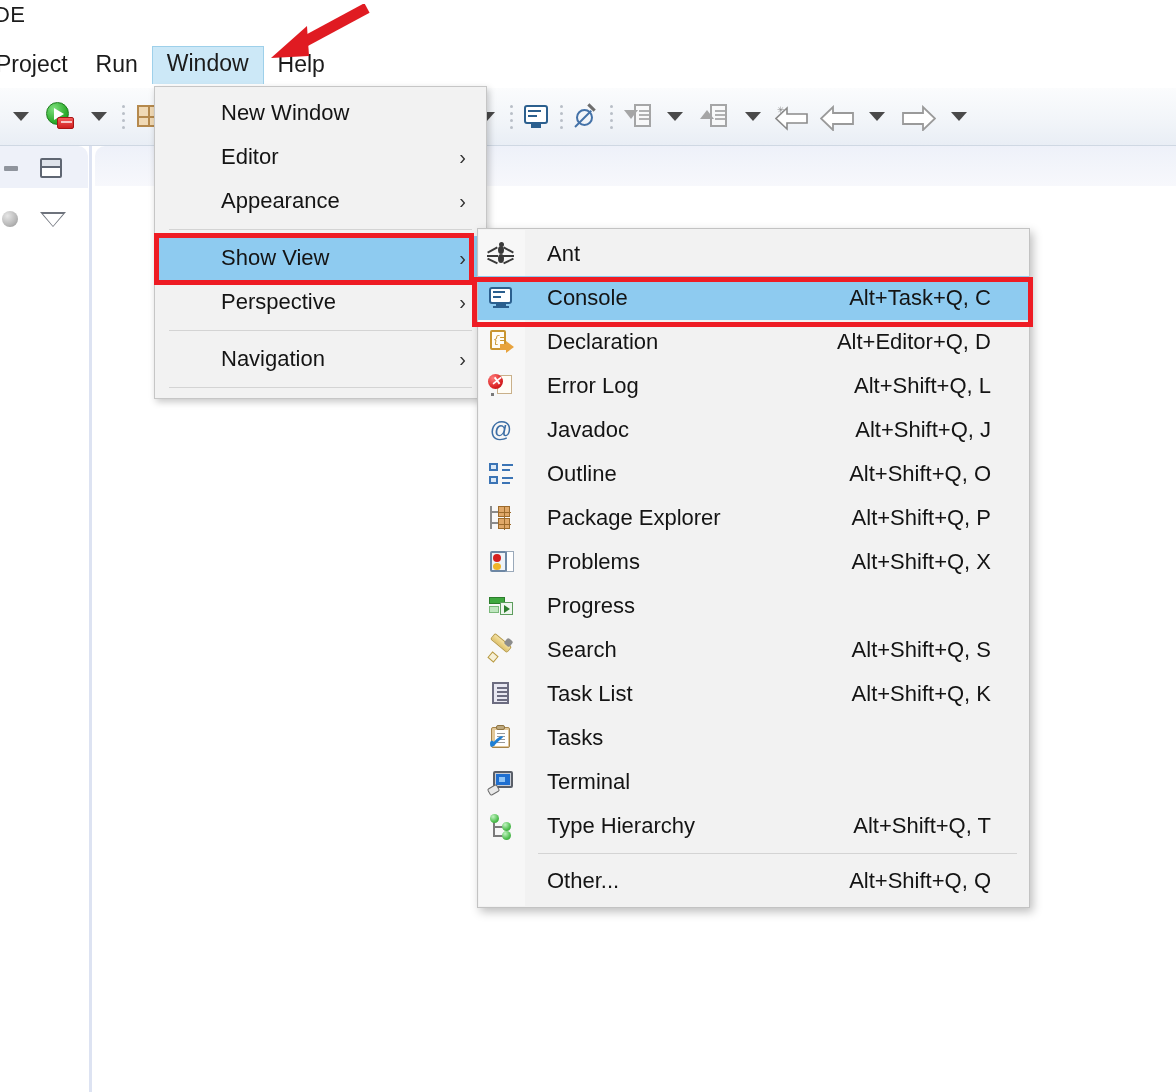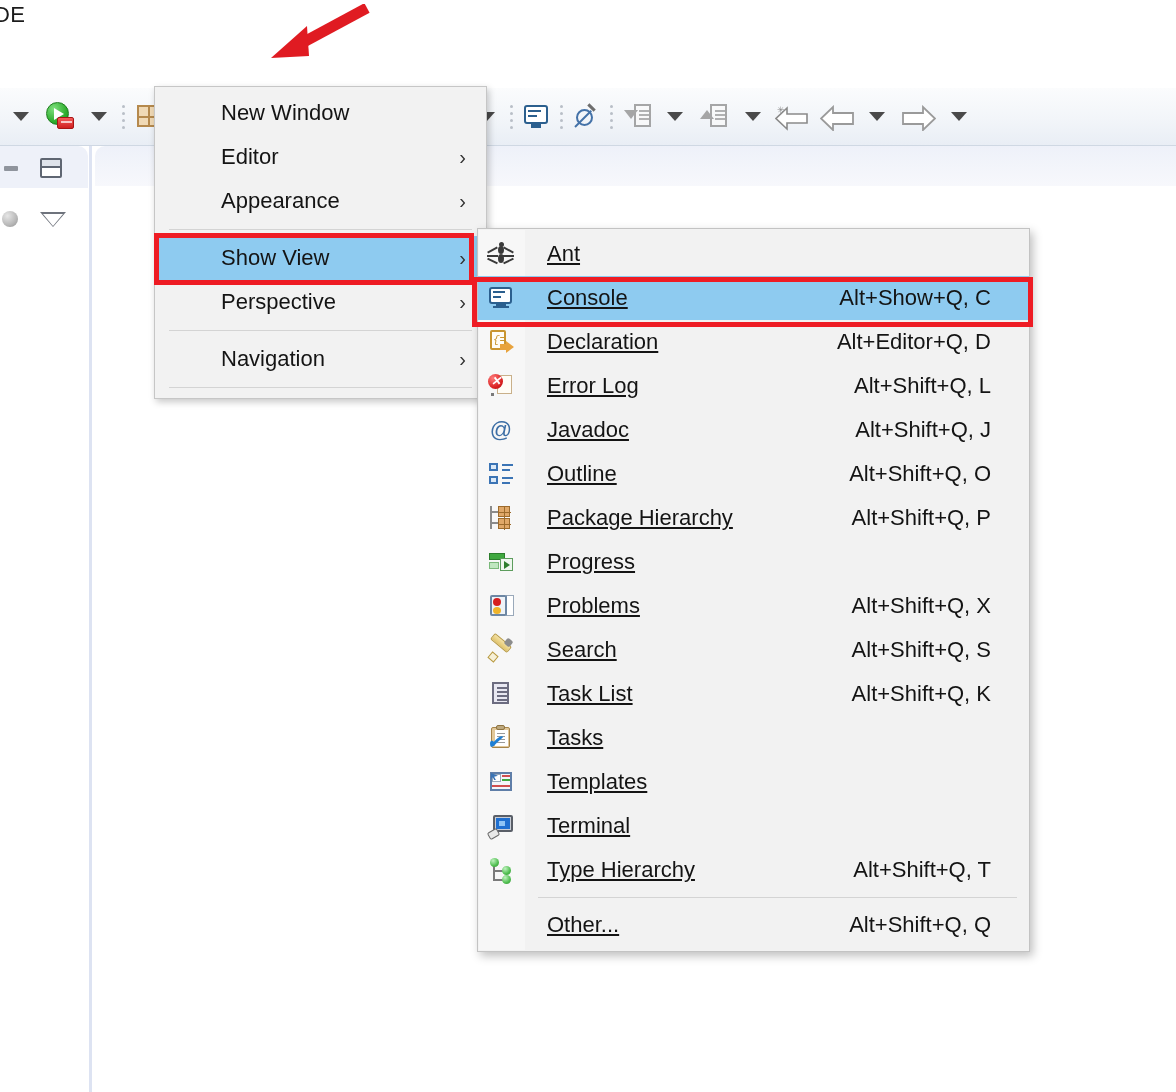--- a/index.html
+++ b/index.html
@@ -277,21 +277,21 @@
     display: flex; align-items: center;
     font-size: 22px; color: #141414;
     white-space: nowrap;
   }
   .svi.sel { background: #8ecbf0; }
   .svi .ico {
     position: relative; z-index: 2;
     width: 46px; min-width: 46px; height: 44px;
     display: flex; align-items: center; justify-content: center;
   }
-  .svi .lbl { position: relative; z-index: 2; padding-left: 23px; text-decoration: underline; }
+  .svi .lbl { position: relative; z-index: 2; padding-left: 23px; }
   .svi .acc {
     position: absolute; right: 38px; top: 50%; transform: translateY(-50%);
     font-size: 22px; color: #141414; z-index: 2;
   }
   .svsep { height: 1px; background: #d4d4d4; margin: 5px 12px 5px 60px; position: relative; z-index: 2; }
 
   
   .sv-ico { position: relative; width: 26px; height: 26px; }
 
   .ico-ant .body { position:absolute; left:10px; top:5px; width:6px; height:8px; background:#3a3a3a; border-radius:50%; }
@@ -421,20 +421,26 @@
 </style>
 </head>
 <body>
 
 <div id="root">
 
   <div class="title-bar">
     <div class="title-text">DE</div>
   </div>
 
+  <div class="menubar">
+    <div class="menubar-item first">Project</div>
+    <div class="menubar-item">Run</div>
+    <div class="menubar-item active">Window</div>
+    <div class="menubar-item">Help</div>
+  </div>
 
   <div class="toolbar">
     <div class="tb-group" style="margin-left:4px">
       <div class="tb-btn">
           <span class="tb-caret"></span>
         </div>
       <div class="tb-btn" style="width:44px">
         <span class="ic-run">
             <i class="circ"></i>
             <i class="tri"></i>
@@ -622,21 +628,21 @@
       <span class="ico">
           <span class="sv-ico ico-console">
             <i class="scr"></i>
             <i class="l l1"></i>
             <i class="l l2"></i>
             <i class="st"></i>
             <i class="bs"></i>
           </span>
         </span>
       <span class="lbl">Console</span>
-      <span class="acc">Alt+Show+Q, C</span>
+      <span class="acc">Alt+Task+Q, C</span>
     </div>
 
     <div class="svi">
       <span class="ico">
           <span class="sv-ico ico-decl">
             <i class="pg"></i>
             <i class="br">{=</i>
             <i class="arb"></i>
             <i class="ar"></i>
           </span>
@@ -685,50 +691,50 @@
     <div class="svi">
       <span class="ico">
           <span class="sv-ico ico-pkg">
             <i class="stem"></i>
             <i class="br a"></i>
             <i class="br b"></i>
             <i class="bx a"></i>
             <i class="bx b"></i>
           </span>
         </span>
-      <span class="lbl">Package Hierarchy</span>
+      <span class="lbl">Package Explorer</span>
       <span class="acc">Alt+Shift+Q, P</span>
+    </div>
+
+    <div class="svi">
+      <span class="ico">
+          <span class="sv-ico ico-prob">
+            <i class="pg"></i>
+            <i class="bd"></i>
+            <i class="r"></i>
+            <i class="y"></i>
+          </span>
+        </span>
+      <span class="lbl">Problems</span>
+      <span class="acc">Alt+Shift+Q, X</span>
     </div>
 
     <div class="svi">
       <span class="ico">
           <span class="sv-ico ico-prog">
             <i class="b1"></i>
             <i class="b2"></i>
             <i class="fr"></i>
             <i class="pl"></i>
           </span>
         </span>
       <span class="lbl">Progress</span>
       <span class="acc"></span>
     </div>
 
-    <div class="svi">
-      <span class="ico">
-          <span class="sv-ico ico-prob">
-            <i class="pg"></i>
-            <i class="bd"></i>
-            <i class="r"></i>
-            <i class="y"></i>
-          </span>
-        </span>
-      <span class="lbl">Problems</span>
-      <span class="acc">Alt+Shift+Q, X</span>
-    </div>
-
 
     <div class="svi">
       <span class="ico">
           <span class="sv-ico ico-search">
             <i class="pen"></i>
             <i class="tip"></i>
             <i class="nib"></i>
           </span>
         </span>
       <span class="lbl">Search</span>
@@ -761,34 +767,20 @@
               <i></i>
             </i>
             <i class="clip"></i>
             <i class="chk">✔</i>
           </span>
         </span>
       <span class="lbl">Tasks</span>
       <span class="acc"></span>
     </div>
 
-    <div class="svi">
-      <span class="ico">
-          <span class="sv-ico ico-tmpl">
-            <i class="bd"></i>
-            <i class="wh"></i>
-            <i class="ar"></i>
-            <i class="ln a"></i>
-            <i class="ln b"></i>
-            <i class="ln c"></i>
-          </span>
-        </span>
-      <span class="lbl">Templates</span>
-      <span class="acc"></span>
-    </div>
 
     <div class="svi">
       <span class="ico">
           <span class="sv-ico ico-term">
             <i class="mon"></i>
             <i class="scr"></i>
             <i class="plug"></i>
           </span>
         </span>
       <span class="lbl">Terminal</span>

